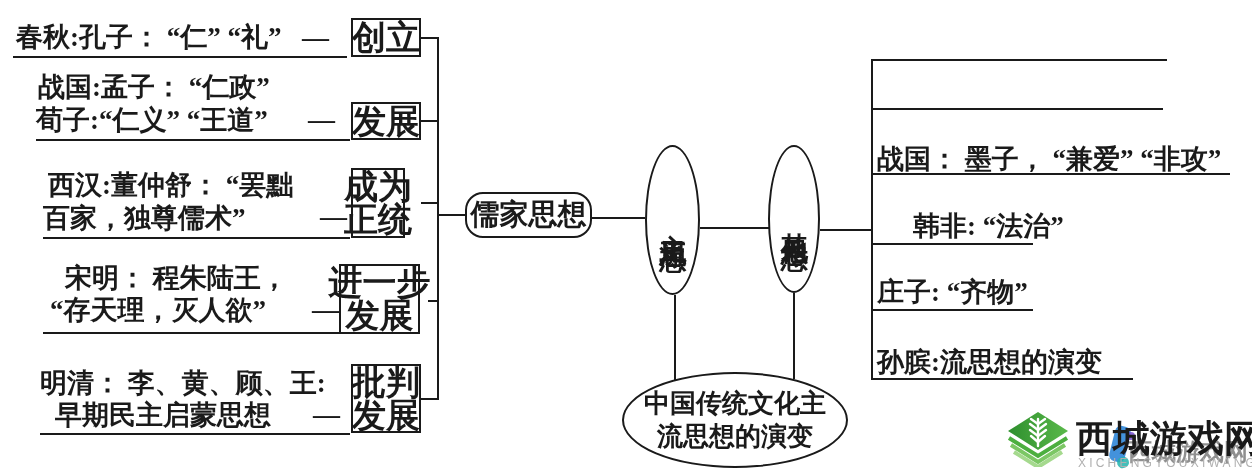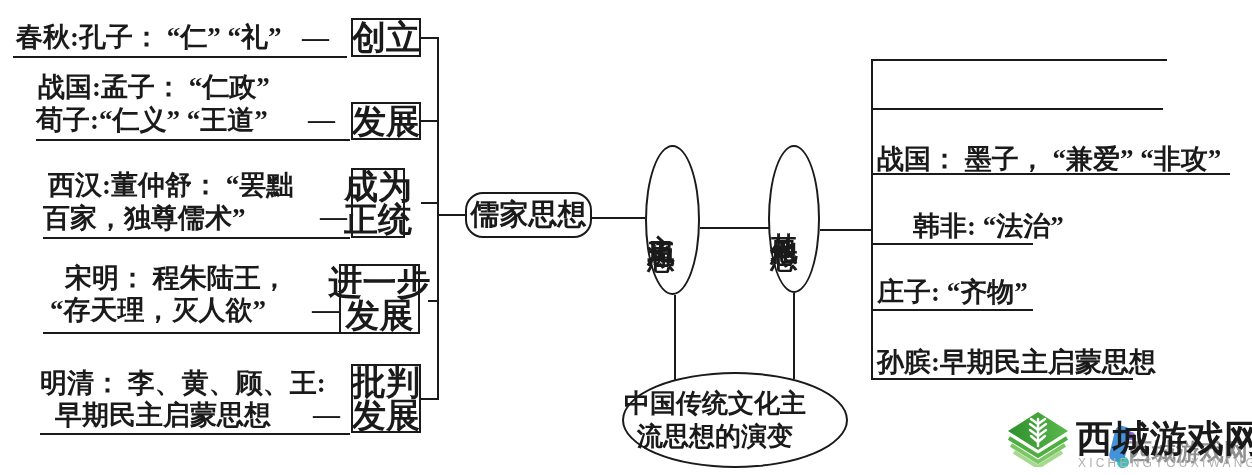--- a/index.html
+++ b/index.html
@@ -16,21 +16,21 @@
     display:flex;flex-direction:column;align-items:center;justify-content:center;
     font-size:34px;font-weight:bold;line-height:33px;white-space:nowrap;
   }
   .rounded-node{
     position:absolute;border:2px solid #1a1a1a;box-sizing:border-box;border-radius:18px;background:#fff;
     display:flex;align-items:center;justify-content:center;
     font-size:29px;font-weight:bold;white-space:nowrap;
   }
   .ellipse-node{
     position:absolute;border:2px solid #1a1a1a;box-sizing:border-box;border-radius:50%;background:#fff;
-    display:flex;align-items:center;
+    display:flex;align-items:center;justify-content:center;
   }
   .v-text{
     writing-mode:vertical-rl;text-orientation:upright;
     font-size:27px;font-weight:bold;letter-spacing:4px;line-height:1;
   }
   .theme-text{text-align:center;font-size:26px;font-weight:bold;line-height:33px;white-space:nowrap;}
   .wm-title{
     position:absolute;font-size:37px;font-weight:bold;color:#1a1a1a;white-space:nowrap;
     font-family:"Liberation Serif","DejaVu Serif",serif;z-index:5;
   }
@@ -133,21 +133,21 @@
 
   <div class="txt" style="left:877px;top:144px">战国： 墨子，  “兼爱”  “非攻”</div>
   <div class="hline" style="left:871px;top:173px;width:359px"></div>
 
   <div class="txt" style="left:913px;top:211px">韩非: “法治”</div>
   <div class="hline" style="left:871px;top:243px;width:162px"></div>
 
   <div class="txt" style="left:877px;top:277px">庄子: “齐物”</div>
   <div class="hline" style="left:871px;top:309px;width:162px"></div>
 
-  <div class="txt" style="left:877px;top:347px">孙膑:早期民主启蒙思想</div>
+  <div class="txt" style="left:877px;top:347px">孙膑:流思想的演变</div>
   <div class="hline" style="left:871px;top:378px;width:262px"></div>
 
   <svg style="position:absolute;left:1005px;top:411px;z-index:2" width="66" height="56" viewBox="0 0 66 56">
     <defs>
       <linearGradient id="lg" x1="0" y1="0" x2="1" y2="0">
         <stop offset="0" stop-color="#2e8f2e"></stop>
         <stop offset="1" stop-color="#5ab94a"></stop>
       </linearGradient>
     </defs>
     <polygon points="33,1 63,20 33,39 3,20" fill="url(#lg)"></polygon>

